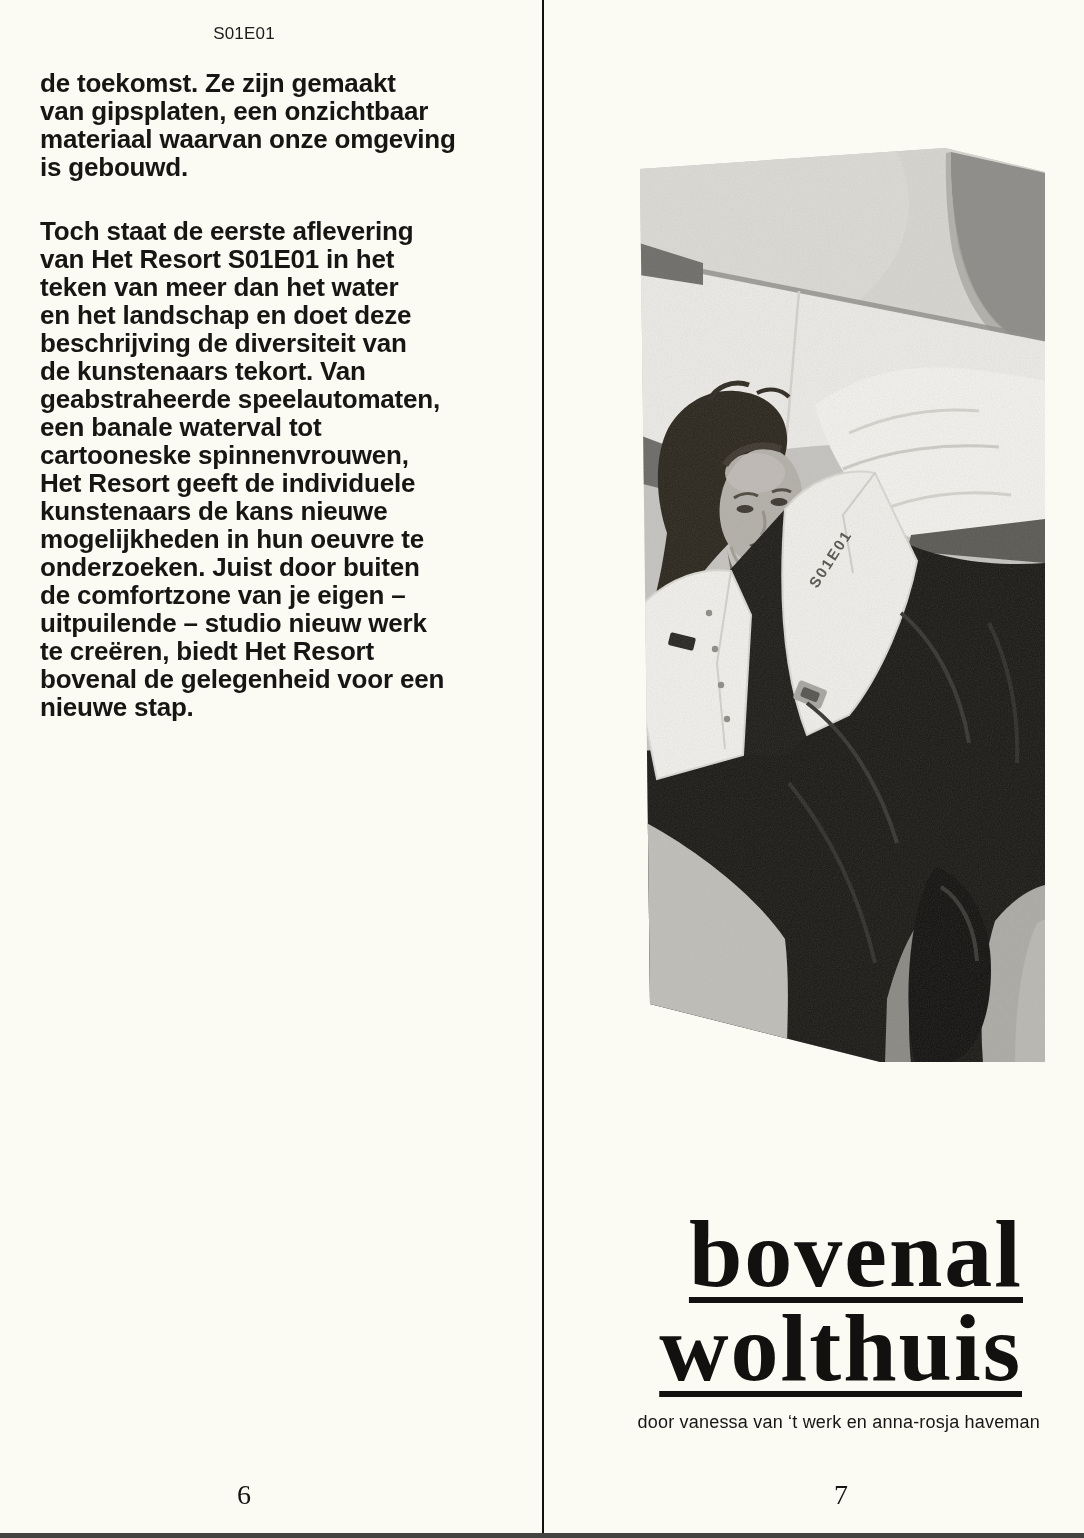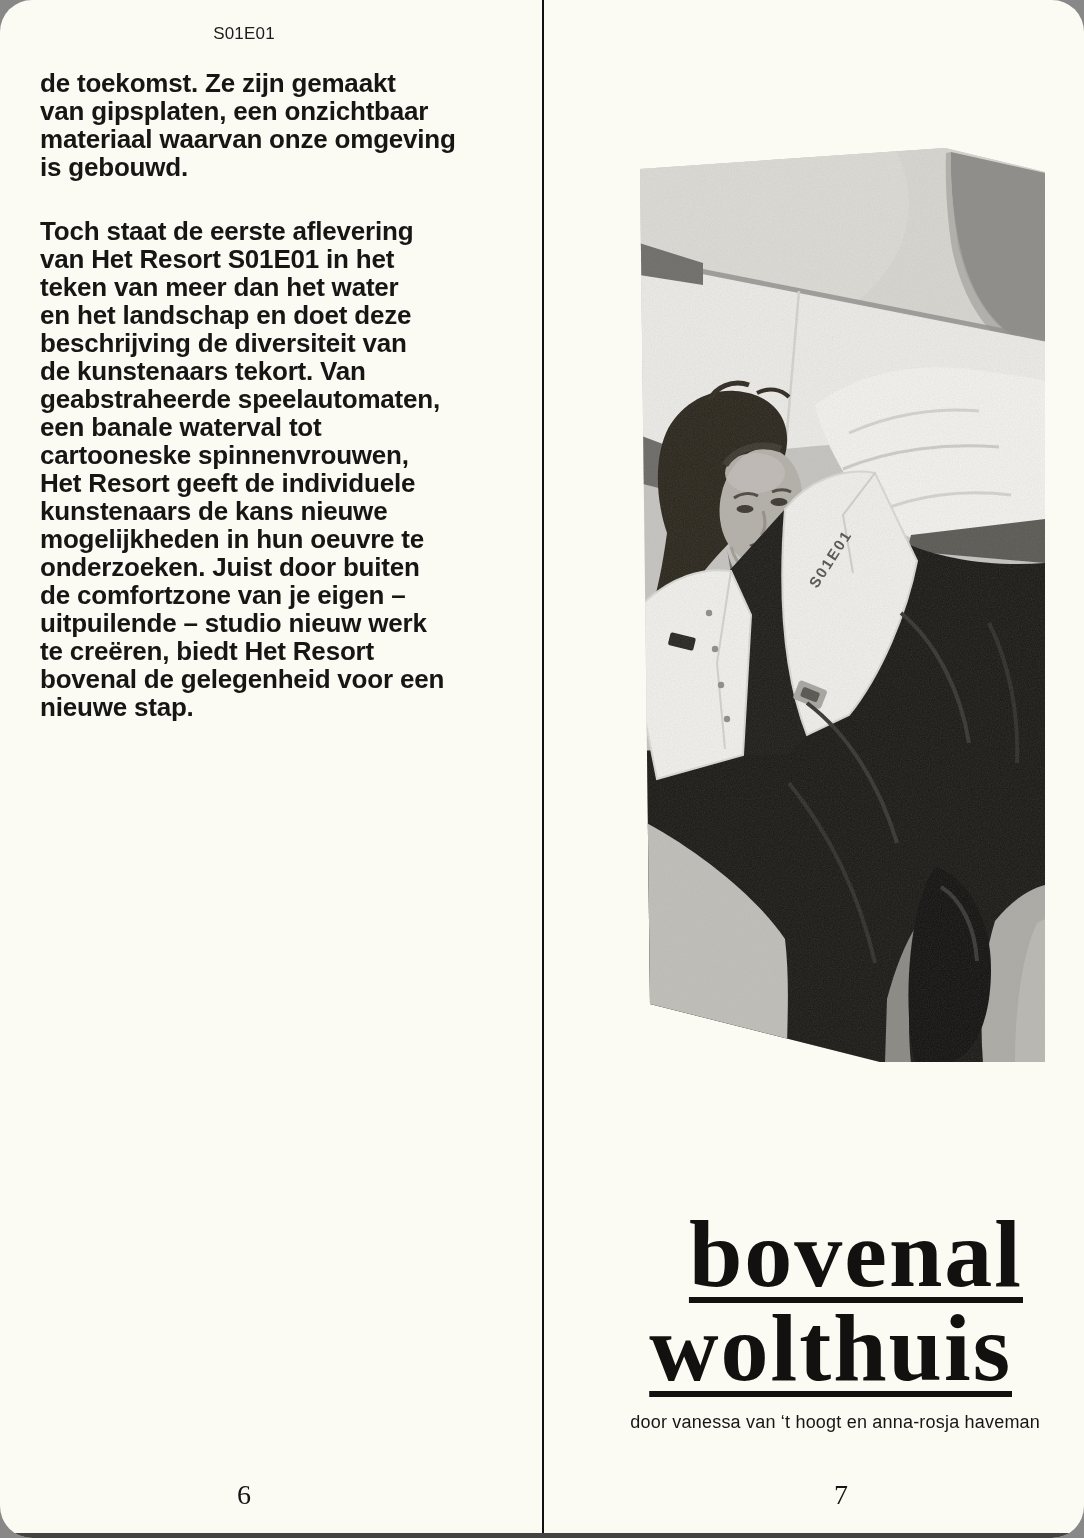--- a/index.html
+++ b/index.html
@@ -9,21 +9,20 @@
     --bar:#434341;
   }
   html,body{margin:0;padding:0;background:#888;}
   .spread{
     position:relative;
     width:1084px;height:1538px;
     background:var(--paper);
     overflow:hidden;
     font-family:"Liberation Sans",sans-serif;
     color:var(--ink);
-    border-radius:32px;
   }
   .page{position:absolute;top:0;bottom:0;}
   .page-left{left:0;width:542px;}
   .page-right{left:542px;width:542px;}
   .divider{
     position:absolute;left:542px;top:0;width:2px;height:1538px;
     background:var(--rule);
   }
   .bottom-bar{
     position:absolute;left:0;bottom:0;width:1084px;height:5px;
@@ -61,21 +60,21 @@
     font-weight:bold;
     font-size:96px;line-height:1;letter-spacing:2px;
     color:#131110;
     text-decoration:underline;
     text-decoration-thickness:6px;
     text-underline-offset:11px;
     text-decoration-skip-ink:none;
     white-space:nowrap;
   }
   .line1{top:1206px;right:61px;}
-  .line2{top:1300px;right:72px;margin-left:28px;}
+  .line2{top:1300px;right:62px;margin-left:28px;}
   .byline{
     position:absolute;top:1412px;right:44px;
     font-size:18px;letter-spacing:.2px;color:#161616;
     white-space:nowrap;
   }
 </style>
 </head>
 <body>
 
 <div class="spread">
@@ -190,19 +189,19 @@
 
         <path d="M298,724 C330,738 352,776 352,826 C352,878 336,910 312,920 L276,920 C266,876 268,814 278,770 C284,746 290,730 298,724 Z" fill="#0e0d0b"></path>
         <path d="M302,744 C322,756 336,784 338,818" stroke="#403e3a" stroke-width="4" fill="none" opacity="0.8"></path>
 
         <rect width="406" height="921" filter="url(#grain)"></rect>
       </svg>
     </figure>
 
     <h1 class="title-line line1">bovenal</h1>
     <h1 class="title-line line2">wolthuis</h1>
-    <div class="byline">door vanessa van ‘t hoogt en anna-rosja haveman</div>
+    <div class="byline">door vanessa van ‘t werk en anna-rosja haveman</div>
     <div class="pageno pageno-right">7</div>
   </section>
 
   <div class="divider"></div>
   <div class="bottom-bar"></div>
 </div>
 
 </body></html>

